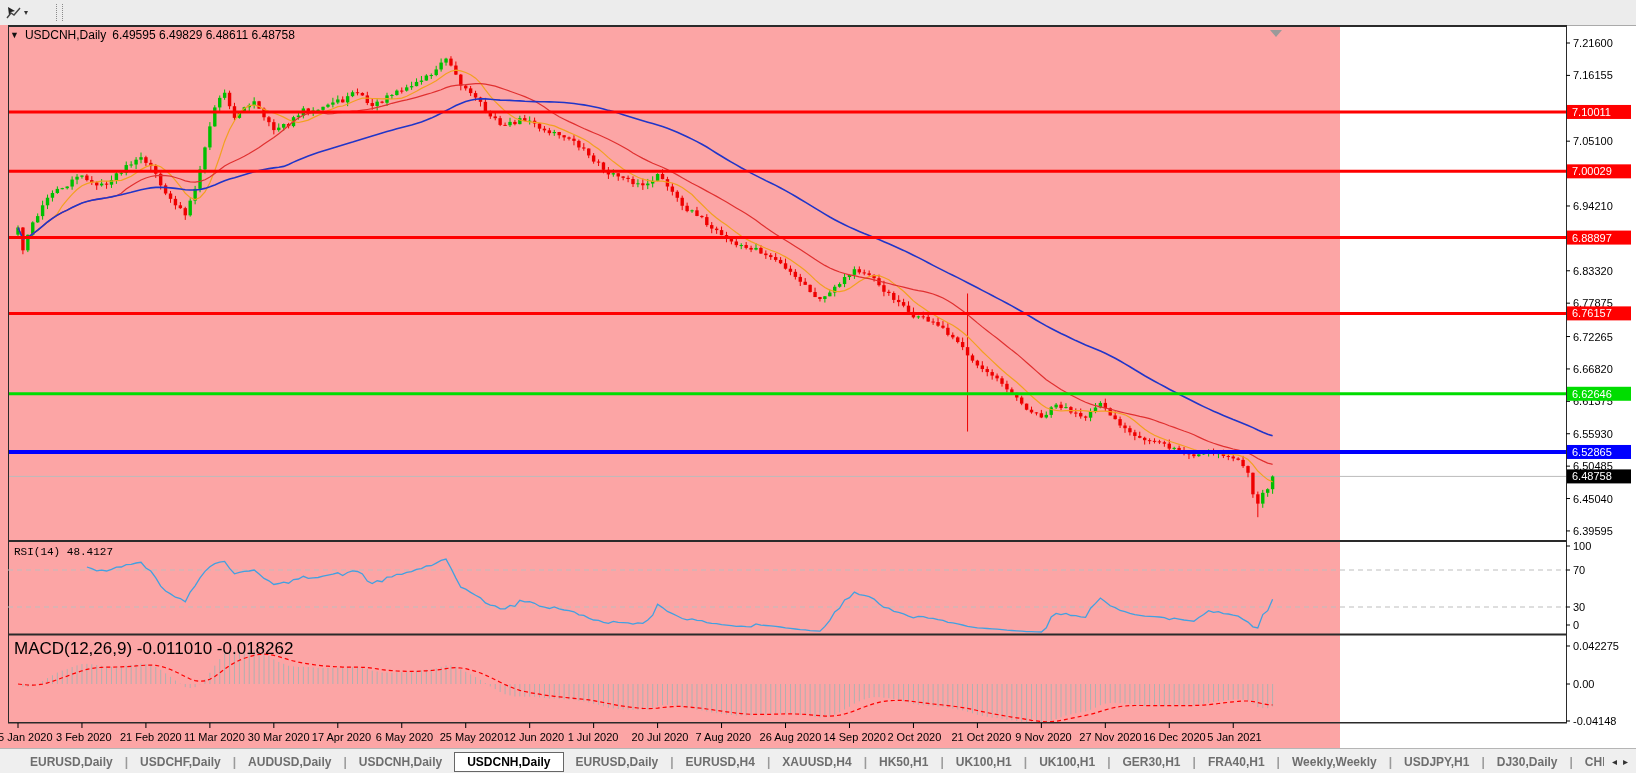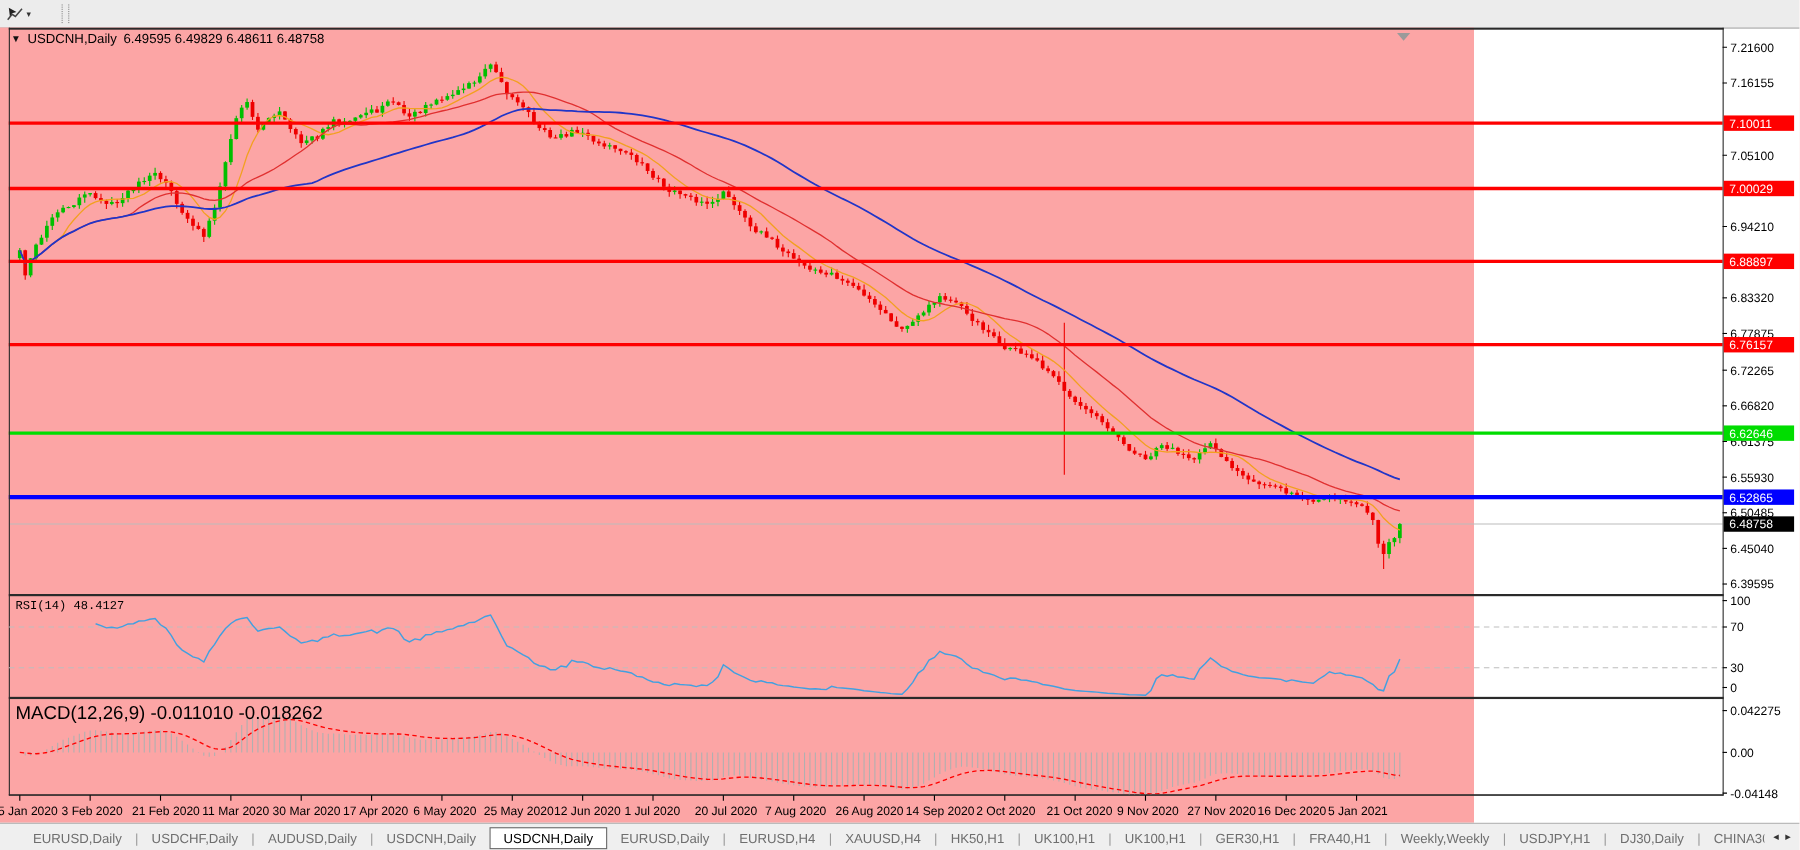--- a/index.html
+++ b/index.html
@@ -19,21 +19,21 @@
   #chart-area{position:absolute;left:0;top:25px;width:1340px;height:723px;background:#fca5a5;}
   #chart-svg{position:absolute;left:0;top:0;}
   .overlay-label{position:absolute;font-size:12px;color:#000;white-space:nowrap;}
   #chart-title{left:10px;top:3px;display:flex;gap:6px;align-items:center;}
   #chart-title .tri{font-size:9px;line-height:9px;color:#111;cursor:pointer;}
   #rsi-label{left:14px;top:521px;font-size:11px;font-family:Liberation Mono, monospace;}
   #macd-label{left:14px;top:614px;font-size:17px;}
   
   #tabbar{position:absolute;left:0;top:748px;width:1636px;height:25px;background:#efefef;
     border-top:1px solid #b5b5b5;display:flex;align-items:center;}
-  #tabs{display:flex;align-items:center;height:25px;overflow:hidden;flex:1;padding-left:18px;}
+  #tabs{display:flex;align-items:center;height:25px;overflow:hidden;flex:1;padding-left:18px;font-weight:bold;}
   .tab{font-size:12px;color:#6e6e6e;padding:3px 12px;white-space:nowrap;cursor:pointer;}
   .tab.active{background:#fff;border:1px solid #666;color:#000;padding:2px 12px;}
   .tab-sep{color:#9a9a9a;font-size:12px;}
   .tab-arrows{display:flex;align-items:center;gap:6px;padding:0 8px;flex:0 0 auto;}
   .tab-arrow{font-size:10px;color:#333;cursor:pointer;}
 </style>
 </head>
 <body>
 
 <div id="app">

